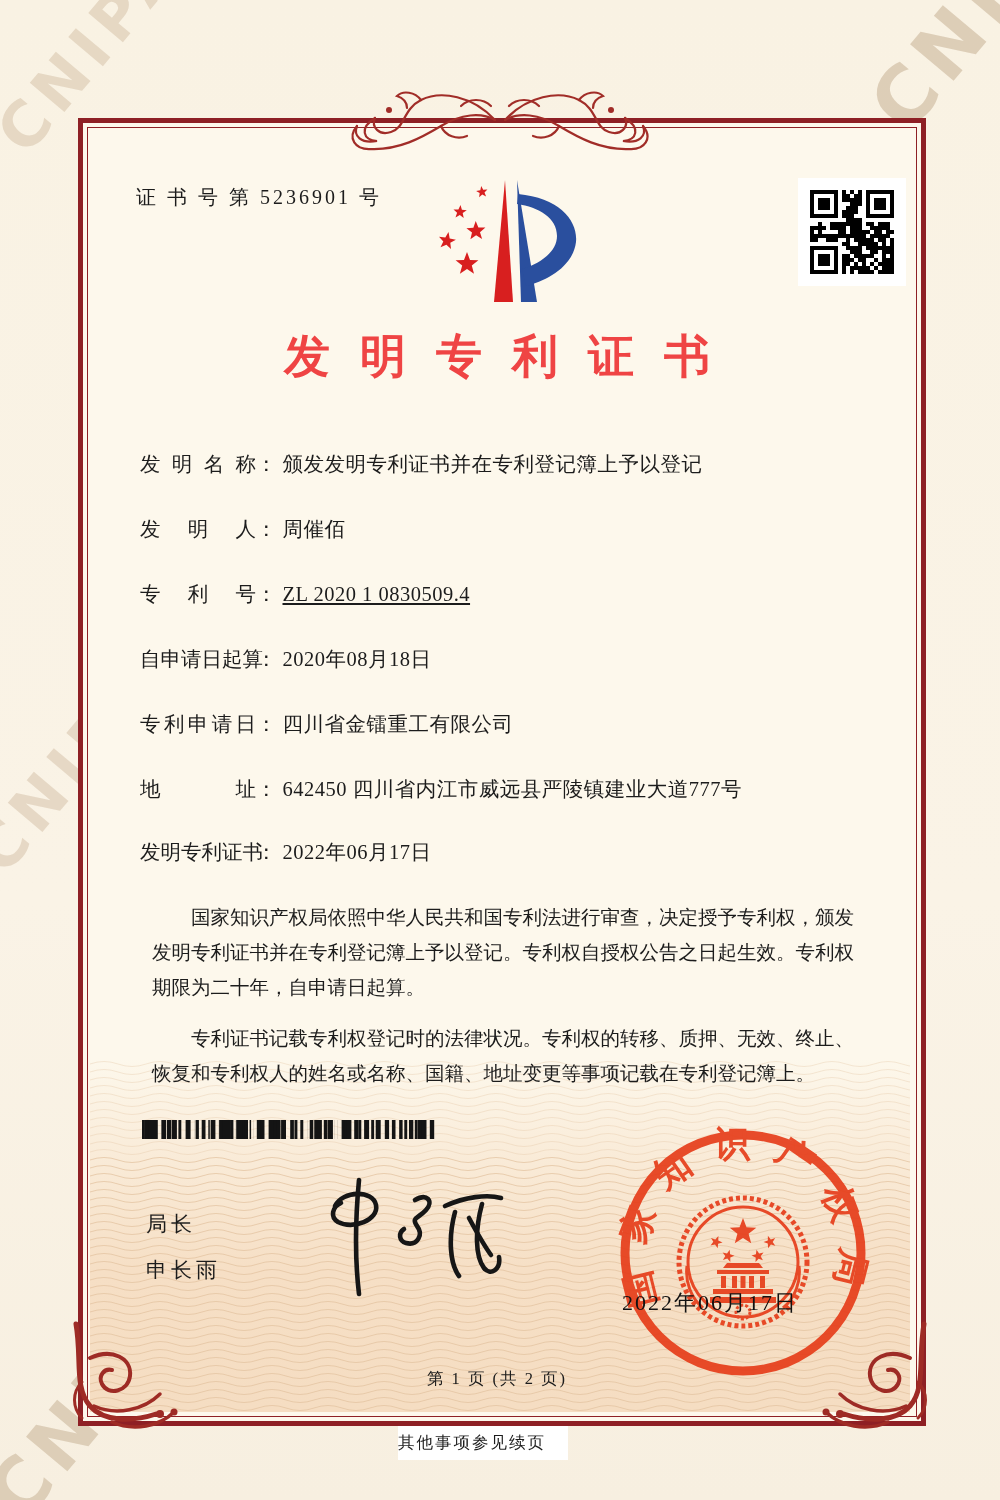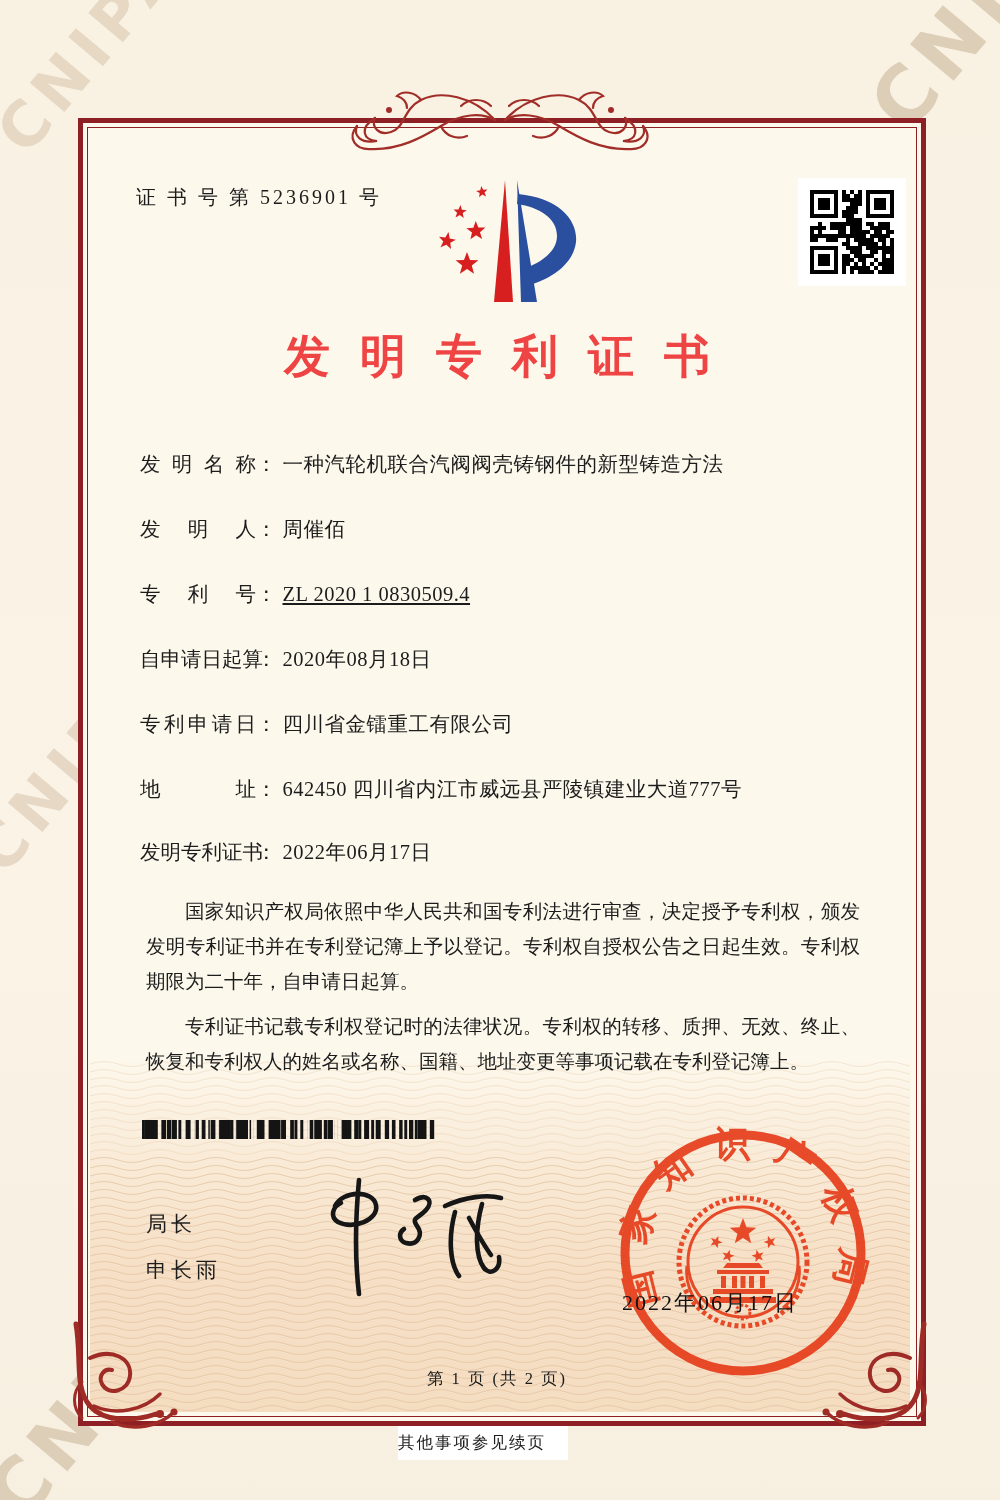--- a/index.html
+++ b/index.html
@@ -39,21 +39,21 @@
   .title{
     left:78px;top:326px;width:838px;text-align:center;font-size:46px;font-weight:700;
     letter-spacing:30px;text-indent:30px;z-index:5;color:#ef4444;
   }
   .field-row{left:140px;width:740px;font-size:20.5px;z-index:5;white-space:nowrap;}
   .field-label{display:inline-block;width:116px;text-align:justify;text-align-last:justify;vertical-align:top;}
   .field-colon{display:inline-block;margin-right:6px;}
   .field-value{letter-spacing:0.5px;}
   .grant-no{position:absolute;left:330px;top:0px;white-space:nowrap;}
   .paras{left:136px;top:884px;width:734px;font-size:19.5px;line-height:35px;text-align:justify;z-index:5;}
-  .paras p{margin:10px;text-indent:2em;}
+  .paras p{margin:16px;text-indent:2em;}
   .sig-title{left:146px;top:1210px;font-size:21px;letter-spacing:4px;z-index:7;
     font-family:"DejaVu Sans","Liberation Sans",sans-serif;}
   .sig-name{left:146px;top:1256px;font-size:21px;letter-spacing:4px;z-index:7;
     font-family:"DejaVu Sans","Liberation Sans",sans-serif;}
   .seal-date{left:622px;top:1288px;font-size:22px;letter-spacing:2px;z-index:9;color:#111;}
   .page-info{left:78px;top:1368px;width:838px;text-align:center;font-size:16.5px;letter-spacing:2px;z-index:7;}
   .cont-note{
     left:398px;top:1426px;width:170px;height:34px;background:#ffffff;z-index:8;
     line-height:34px;font-size:16.5px;letter-spacing:2px;
   }
@@ -468,21 +468,21 @@
       <rect x="20" y="23" width="1" height="1" fill="#000"></rect>
       <rect x="21" y="23" width="1" height="1" fill="#000"></rect>
       <rect x="22" y="23" width="1" height="1" fill="#000"></rect>
       <rect x="23" y="23" width="1" height="1" fill="#000"></rect>
     </svg>
 </div>
 
 <div class="abs title">发明专利证书</div>
 
 <div class="abs field-row" style="top:450px;">
-  <span class="field-label">发明名称</span><span class="field-colon">：</span><span class="field-value">一种汽轮机联合汽阀阀壳铸钢件的新型铸造方法</span>
+  <span class="field-label">发明名称</span><span class="field-colon">：</span><span class="field-value">颁发发明专利证书并在专利登记簿上予以登记</span>
 </div>
 <div class="abs field-row" style="top:515px;">
   <span class="field-label">发明人</span><span class="field-colon">：</span><span class="field-value">周催佰</span>
 </div>
 <div class="abs field-row" style="top:580px;text-decoration:underline;">
   <span class="field-label">专利号</span><span class="field-colon">：</span><span class="field-value">ZL 2020 1 0830509.4</span>
 </div>
 <div class="abs field-row" style="top:645px;">
   <span class="field-label">自申请日起算</span><span class="field-colon">：</span><span class="field-value">2020年08月18日</span>
 </div>

